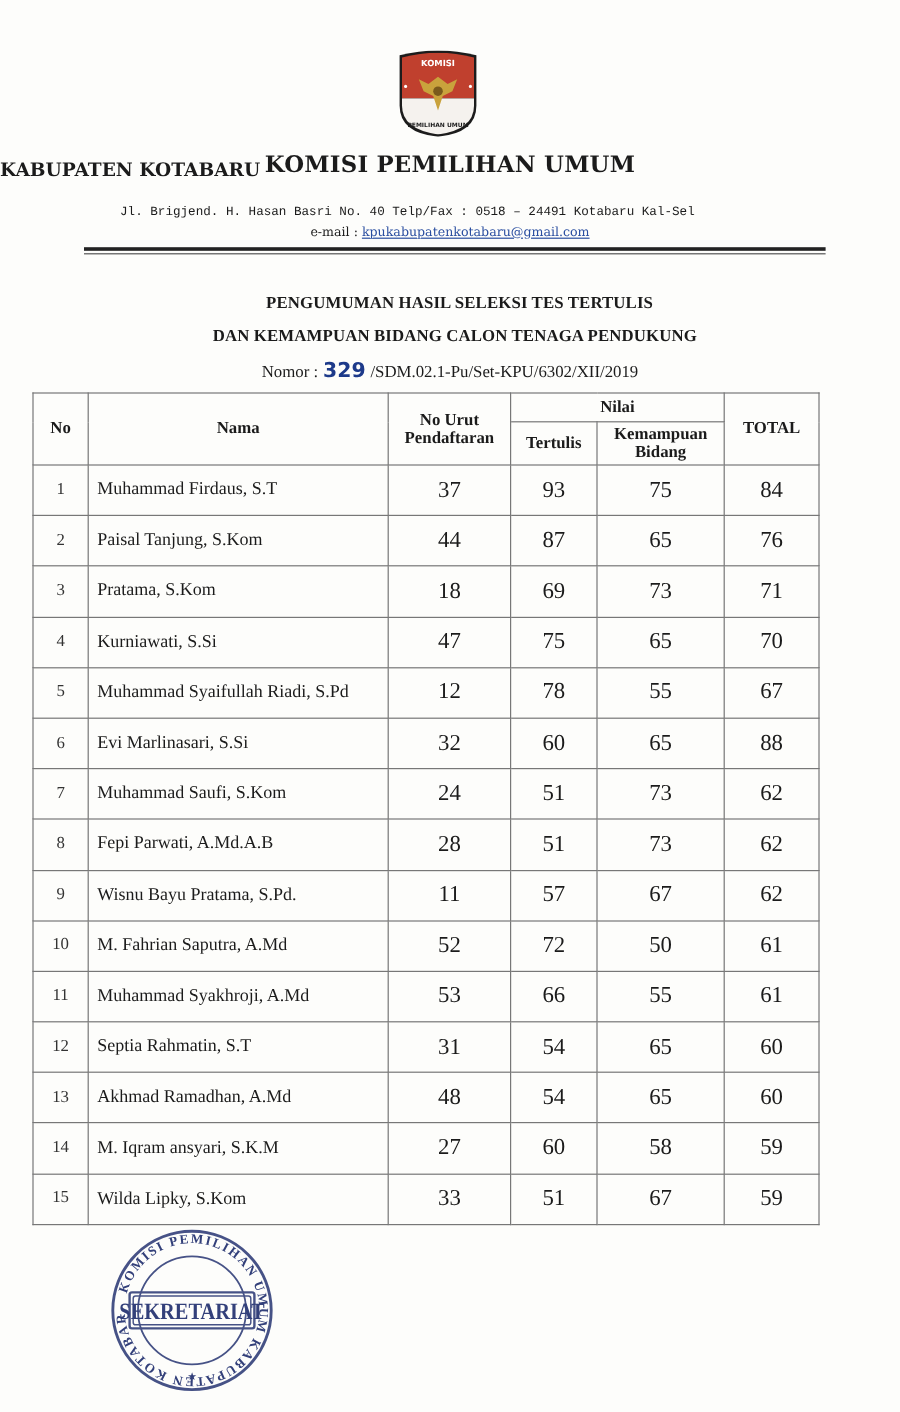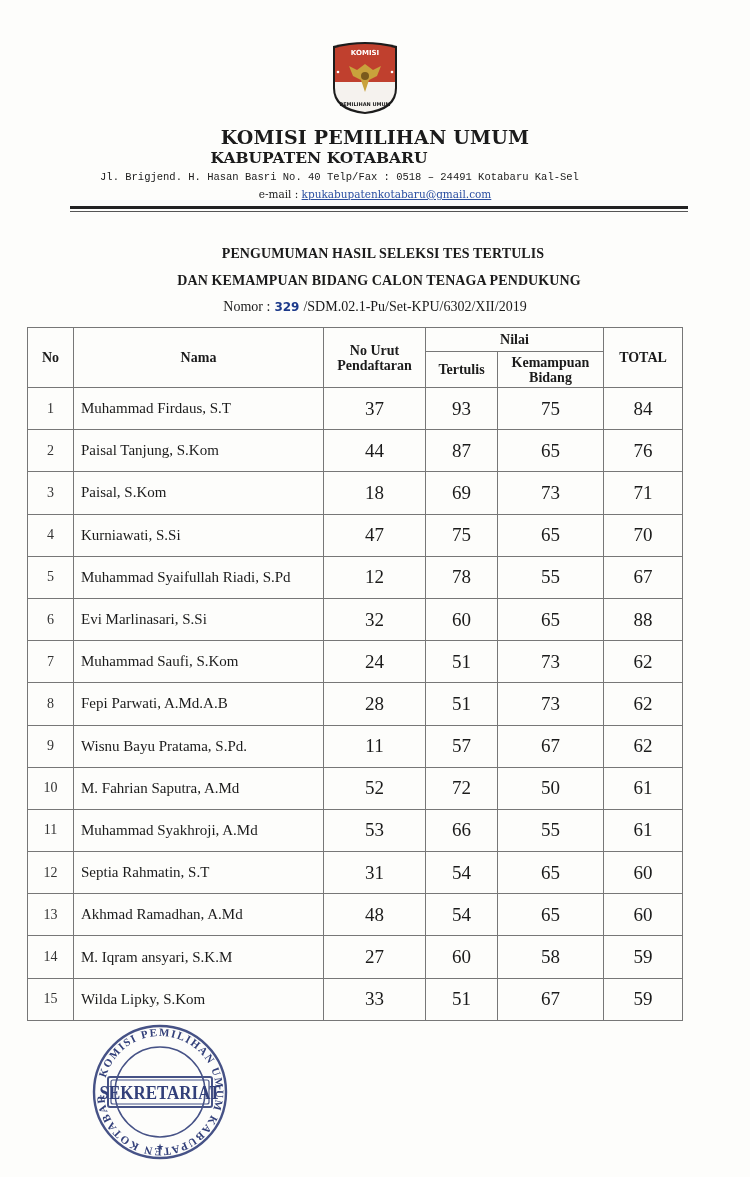--- a/index.html
+++ b/index.html
@@ -7,21 +7,21 @@
     width: 750px; height: 1177px; background: #fdfdfb;
     position: relative; overflow: hidden;
     font-family: "Liberation Serif", serif; color: #1b1b1b;
   }
   .logo { position: absolute; left: 327px; top: 42px; width: 76px; height: 72px; }
   .org-title {
     position: absolute; left: 0; width: 750px; top: 126px; text-align: center;
     font-family: "DejaVu Serif", serif; font-weight: bold; font-size: 19px; letter-spacing: 0.2px;
   }
   .org-sub {
-    position: absolute; left: 0; width: 638px; top: 148px; text-align: center;
+    position: absolute; left: 0; width: 638px; top: 132px; 
     font-family: "DejaVu Serif", serif; font-weight: bold; font-size: 15.5px;
   }
   .org-addr {
     position: absolute; left: 0; width: 679px; top: 171px; text-align: center;
     font-family: Liberation Mono, monospace; font-size: 10.5px;
   }
   .org-email {
     position: absolute; left: 0; width: 750px; top: 188px; text-align: center;
     font-family: "DejaVu Serif", serif; font-size: 10.5px;
   }
@@ -32,21 +32,21 @@
   .ann1, .ann2 {
     position: absolute; left: 8px; width: 750px; text-align: center;
     font-family: "Liberation Serif", serif; font-weight: bold; font-size: 14px; letter-spacing: 0.1px;
   }
   .ann1 { top: 246px; }
   .ann2 { top: 273px; left: 4px; }
   .nomor {
     position: absolute; left: 0; width: 750px; top: 299px; text-align: center;
     font-size: 14px;
   }
-  .nomor .hand { color: #1d3a8a; font-weight: bold; font-family: "DejaVu Sans", sans-serif; font-size: 12px; margin: 0 4px; }
+  .nomor .hand { color: #1d3a8a; font-weight: bold; font-family: "DejaVu Sans", sans-serif; font-size: 17px; margin: 0 4px; }
 
   table.res {
     position: absolute; left: 27px; top: 327px; width: 655px;
     border-collapse: collapse; table-layout: fixed;
   }
   table.res th, table.res td { border: 1.3px solid #777; }
   table.res th {
     font-weight: bold; font-size: 14px; text-align: center; line-height: 15px;
   }
   .h-top { height: 24px; }
@@ -131,21 +131,21 @@
       <tr>
         <td class="c-no">2</td>
         <td class="c-name">Paisal Tanjung, S.Kom</td>
         <td class="c-num">44</td>
         <td class="c-num">87</td>
         <td class="c-num">65</td>
         <td class="c-num">76</td>
       </tr>
       <tr>
         <td class="c-no">3</td>
-        <td class="c-name">Paisal, S.Kom</td>
+        <td class="c-name">Pratama, S.Kom</td>
         <td class="c-num">18</td>
         <td class="c-num">69</td>
         <td class="c-num">73</td>
         <td class="c-num">71</td>
       </tr>
       <tr>
         <td class="c-no">4</td>
         <td class="c-name">Kurniawati, S.Si</td>
         <td class="c-num">47</td>
         <td class="c-num">75</td>

